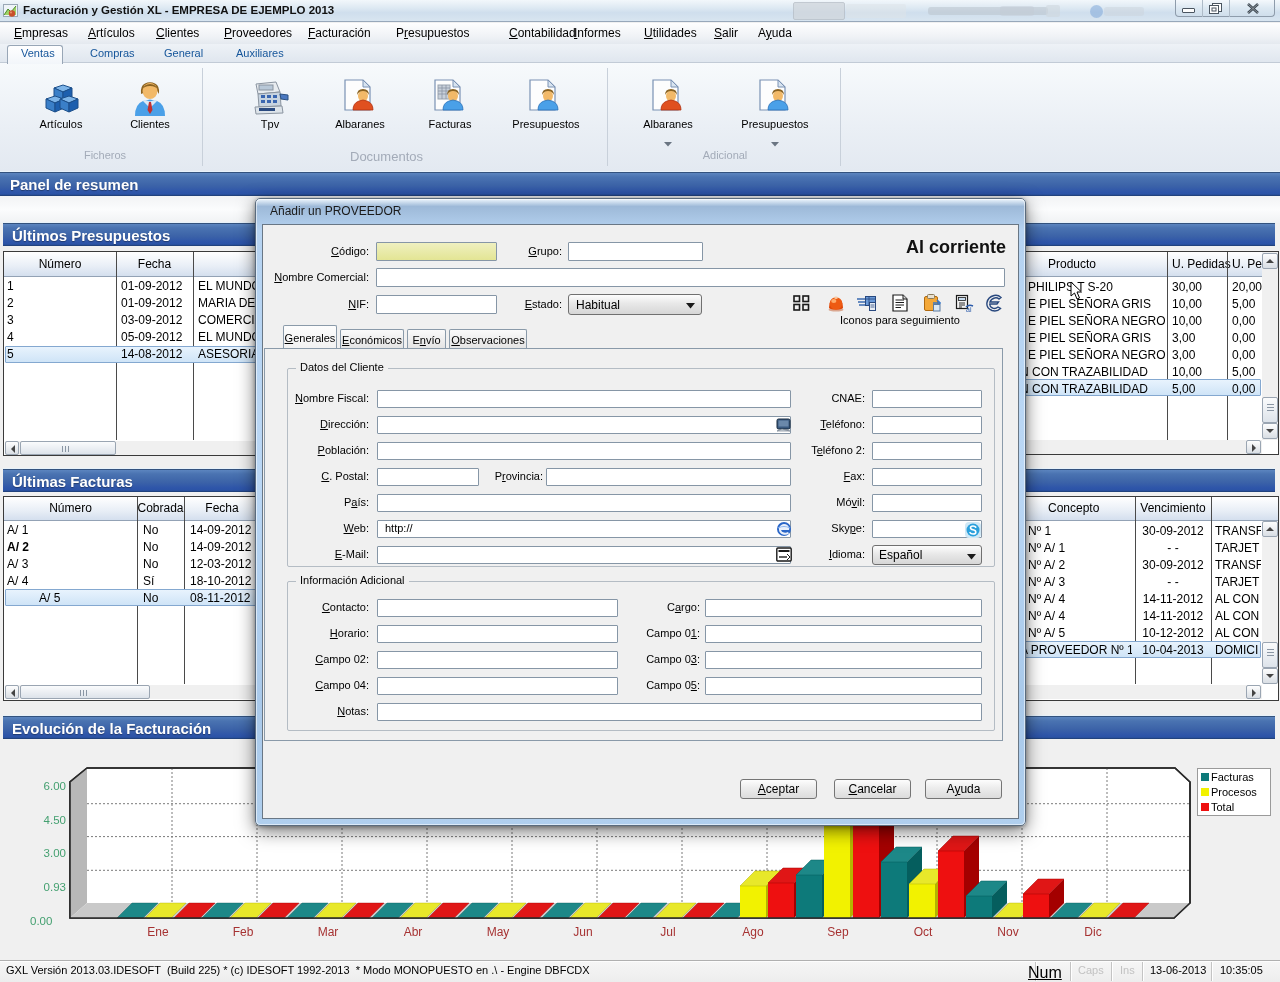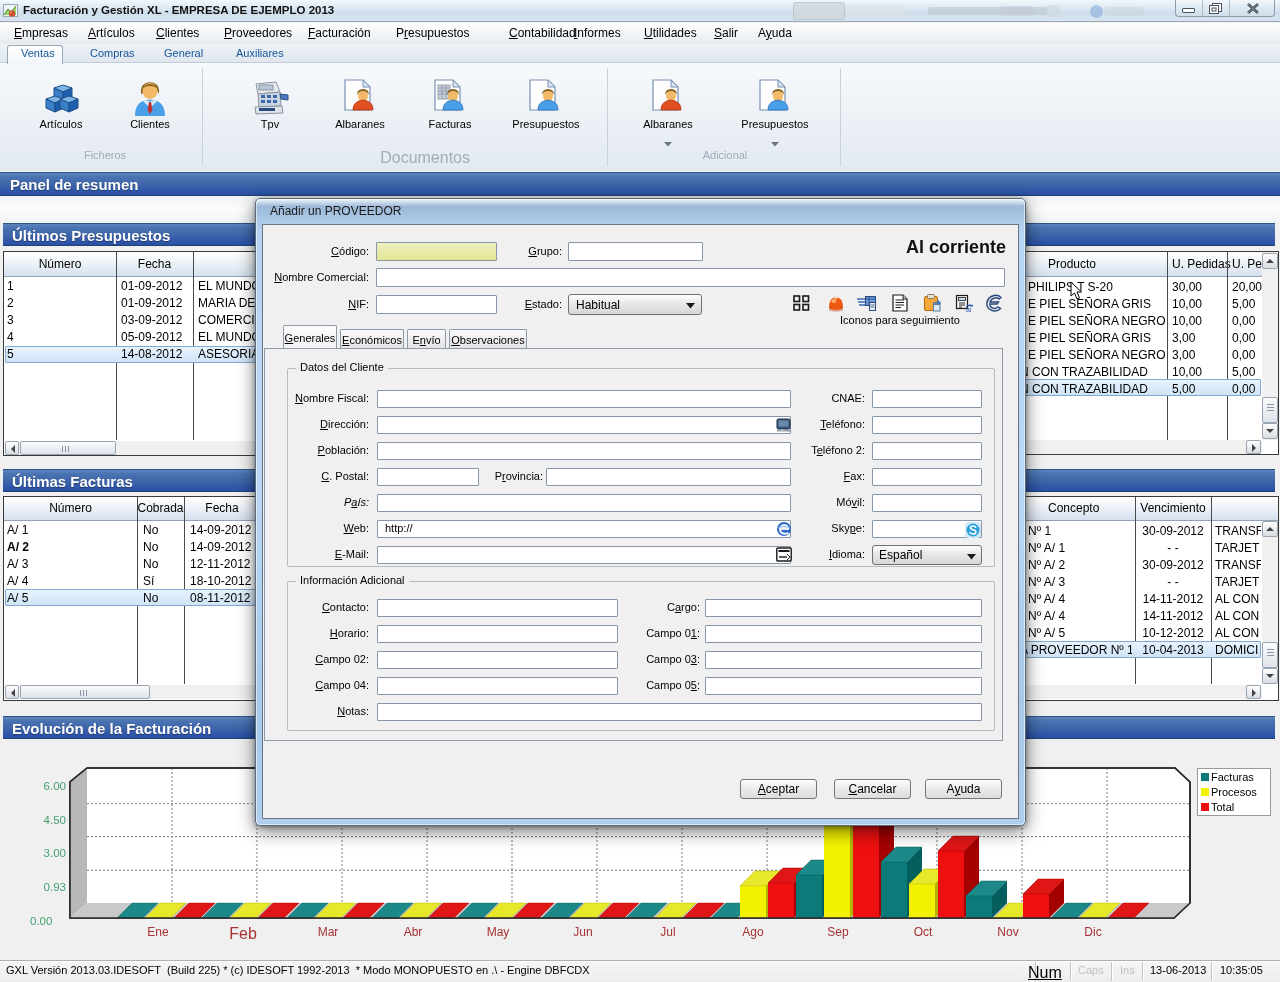--- a/index.html
+++ b/index.html
@@ -72,21 +72,21 @@
 <div class="abs" style="left:7px;top:45px;width:56px;height:19px;background:linear-gradient(#ffffff,#f2f6fa);border:1px solid #98a6b6;border-bottom:none;border-radius:3px 3px 0 0;"></div>
 <div class="abs" style="left:21px;top:47px;font-size:11px;color:#15559a;">Ventas</div>
 <div class="abs" style="left:90px;top:47px;font-size:11px;color:#15559a;">Compras</div>
 <div class="abs" style="left:164px;top:47px;font-size:11px;color:#15559a;">General</div>
 <div class="abs" style="left:236px;top:47px;font-size:11px;color:#15559a;">Auxiliares</div>
 
 <div class="abs" style="left:202px;top:68px;width:1px;height:98px;background:#c8d0da;"></div>
 <div class="abs" style="left:607px;top:68px;width:1px;height:98px;background:#c8d0da;"></div>
 <div class="abs" style="left:840px;top:68px;width:1px;height:98px;background:#c8d0da;"></div>
 <div class="abs" style="left:45px;top:149px;width:120px;text-align:center;font-size:11px;color:#a3abb8;">Ficheros</div>
-<div class="abs" style="left:350px;top:149px;width:120px;text-align:right;font-size:16px;color:#a3abb8;">Documentos</div>
+<div class="abs" style="left:350px;top:149px;width:120px;text-align:left;font-size:13px;color:#a3abb8;">Documentos</div>
 <div class="abs" style="left:665px;top:149px;width:120px;text-align:center;font-size:11px;color:#a3abb8;">Adicional</div>
 <svg class="abs" style="left:43px;top:80px" width="36" height="36" viewBox="0 0 36 36">
  <g stroke="#1c4f8a" stroke-width="1">
   <path d="M11,8 L20,5 L29,8 L20,12 Z" fill="#7db4e8"></path>
   <path d="M11,8 L20,12 L20,21 L11,17 Z" fill="#3a7fc8"></path>
   <path d="M29,8 L20,12 L20,21 L29,17 Z" fill="#1d5fae"></path>
   <path d="M3,19 L12,16 L21,19 L12,23 Z" fill="#7db4e8"></path>
   <path d="M3,19 L12,23 L12,32 L3,28 Z" fill="#3a7fc8"></path>
   <path d="M21,19 L12,23 L12,32 L21,28 Z" fill="#1d5fae"></path>
   <path d="M17,19 L26,16 L35,19 L26,23 Z" fill="#7db4e8"></path>
@@ -222,25 +222,25 @@
 <div class="grid-v" style="left:260px;top:497px;height:187px;"></div>
 <div class="selrow" style="left:5px;top:589px;width:626px;height:17px;"></div>
 <div class="cell" style="left:7px;top:523px;">A/ 1</div>
 <div class="cell" style="left:143px;top:523px;">No</div>
 <div class="cell" style="left:190px;top:523px;">14-09-2012</div>
 <div class="cell" style="left:7px;top:540px;font-weight:bold;">A/ 2</div>
 <div class="cell" style="left:143px;top:540px;">No</div>
 <div class="cell" style="left:190px;top:540px;">14-09-2012</div>
 <div class="cell" style="left:7px;top:557px;">A/ 3</div>
 <div class="cell" style="left:143px;top:557px;">No</div>
-<div class="cell" style="left:190px;top:557px;">12-11-2012</div>
+<div class="cell" style="left:190px;top:557px;">12-03-2012</div>
 <div class="cell" style="left:7px;top:574px;">A/ 4</div>
 <div class="cell" style="left:143px;top:574px;">Sí</div>
 <div class="cell" style="left:190px;top:574px;">18-10-2012</div>
-<div class="cell" style="left:7px;top:591px;">A/ 5</div>
+<div class="cell" style="left:7px;top:591px;padding-left:32px;">A/ 5</div>
 <div class="cell" style="left:143px;top:591px;">No</div>
 <div class="cell" style="left:190px;top:591px;">08-11-2012</div>
 <div class="sb" style="left:5px;top:685px;width:626px;height:14px;"></div>
 <div class="sbbtn" style="left:5px;top:685px;width:14px;height:14px;"><svg width="14" height="14" viewBox="0 0 14 14">
       <path d="M9,3 L5,7 L9,11 Z" fill="#444"></path>
     </svg></div>
 <div class="sbthumb" style="left:20px;top:685px;width:130px;height:14px;">
     <div style="position:absolute;left:62px;top:4px;width:1px;height:6px;background:#8a96a4;box-shadow:3px 0 0 #8a96a4,-3px 0 0 #8a96a4;"></div>
   </div>
 <div class="hdrbar" style="left:646px;top:223px;width:629px;height:23px;">
@@ -420,21 +420,21 @@
     <polygon points="1079,918 1105,918 1120,903 1094,903" fill="#e8e82a" stroke="#b4b400" stroke-width="0.4"></polygon>
     <polygon points="1108,918 1134,918 1149,903 1123,903" fill="#e01616" stroke="#a40000" stroke-width="0.4"></polygon>
  <polyline points="87,768 1175,768 1190,782 1190,903 1174,918 70,918 70,782 87,768" fill="none" stroke="#2a2a2a" stroke-width="1.6"></polyline>
 </svg>
 <div class="abs" style="left:30px;top:780px;width:36px;text-align:right;font-size:11.5px;color:#44a070;">6.00</div>
 <div class="abs" style="left:30px;top:814px;width:36px;text-align:right;font-size:11.5px;color:#44a070;">4.50</div>
 <div class="abs" style="left:30px;top:847px;width:36px;text-align:right;font-size:11.5px;color:#44a070;">3.00</div>
 <div class="abs" style="left:30px;top:881px;width:36px;text-align:right;font-size:11.5px;color:#44a070;">0.93</div>
 <div class="abs" style="left:30px;top:915px;width:36px;text-align:left;font-size:11.5px;color:#44a070;">0.00</div>
 <div class="abs" style="left:138px;top:925px;width:40px;text-align:center;font-size:12px;color:#a63232;">Ene</div>
-<div class="abs" style="left:223px;top:925px;width:40px;text-align:center;font-size:16px;color:#a63232;">Feb</div>
+<div class="abs" style="left:223px;top:925px;width:40px;text-align:center;font-size:12px;color:#a63232;">Feb</div>
 <div class="abs" style="left:308px;top:925px;width:40px;text-align:center;font-size:12px;color:#a63232;">Mar</div>
 <div class="abs" style="left:393px;top:925px;width:40px;text-align:center;font-size:12px;color:#a63232;">Abr</div>
 <div class="abs" style="left:478px;top:925px;width:40px;text-align:center;font-size:12px;color:#a63232;">May</div>
 <div class="abs" style="left:563px;top:925px;width:40px;text-align:center;font-size:12px;color:#a63232;">Jun</div>
 <div class="abs" style="left:648px;top:925px;width:40px;text-align:center;font-size:12px;color:#a63232;">Jul</div>
 <div class="abs" style="left:733px;top:925px;width:40px;text-align:center;font-size:12px;color:#a63232;">Ago</div>
 <div class="abs" style="left:818px;top:925px;width:40px;text-align:center;font-size:12px;color:#a63232;">Sep</div>
 <div class="abs" style="left:903px;top:925px;width:40px;text-align:center;font-size:12px;color:#a63232;">Oct</div>
 <div class="abs" style="left:988px;top:925px;width:40px;text-align:center;font-size:12px;color:#a63232;">Nov</div>
 <div class="abs" style="left:1073px;top:925px;width:40px;text-align:center;font-size:12px;color:#a63232;">Dic</div>
@@ -539,21 +539,21 @@
 <div class="abs" style="left:287px;top:581px;width:708px;height:150px;border:1px solid #b4bcc4;border-radius:2px;z-index:3;"></div>
 <div class="abs" style="left:296px;top:574px;background:#f0f0f0;padding:0 4px;font-size:11px;z-index:4;">Información Adicional</div>
 <div class="rlbl" style="left:169px;top:392px;width:200px;z-index:5;"><u>N</u>ombre Fiscal:</div>
 <div class="rlbl" style="left:665px;top:392px;width:200px;z-index:5;">CNAE:</div>
 <div class="rlbl" style="left:169px;top:418px;width:200px;z-index:5;"><u>D</u>irección:</div>
 <div class="rlbl" style="left:665px;top:418px;width:200px;z-index:5;"><u>T</u>eléfono:</div>
 <div class="rlbl" style="left:169px;top:444px;width:200px;z-index:5;"><u>P</u>oblación:</div>
 <div class="rlbl" style="left:665px;top:444px;width:200px;z-index:5;">T<u>e</u>léfono 2:</div>
 <div class="rlbl" style="left:169px;top:470px;width:200px;z-index:5;"><u>C</u>. Postal:</div>
 <div class="rlbl" style="left:665px;top:470px;width:200px;z-index:5;"><u>F</u>ax:</div>
-<div class="rlbl" style="left:169px;top:496px;width:200px;z-index:5;font-style:italic;">P<u>a</u>ís:</div>
+<div class="rlbl" style="left:169px;top:496px;width:200px;z-index:5;">P<u>a</u>ís:</div>
 <div class="rlbl" style="left:665px;top:496px;width:200px;z-index:5;">Mó<u>v</u>il:</div>
 <div class="rlbl" style="left:169px;top:522px;width:200px;z-index:5;"><u>W</u>eb:</div>
 <div class="rlbl" style="left:665px;top:522px;width:200px;z-index:5;">Sky<u>p</u>e:</div>
 <div class="rlbl" style="left:169px;top:548px;width:200px;z-index:5;"><u>E</u>-Mail:</div>
 <div class="rlbl" style="left:665px;top:548px;width:200px;z-index:5;"><u>I</u>dioma:</div>
 <div class="inp" style="left:377px;top:390px;width:414px;height:18px;z-index:5;"></div>
 <div class="inp" style="left:377px;top:416px;width:414px;height:18px;z-index:5;"></div>
 <div class="inp" style="left:377px;top:442px;width:414px;height:18px;z-index:5;"></div>
 <div class="inp" style="left:377px;top:468px;width:102px;height:18px;z-index:5;"></div>
 <div class="rlbl" style="left:343px;top:470px;width:200px;z-index:5;">P<u>r</u>ovincia:</div>

